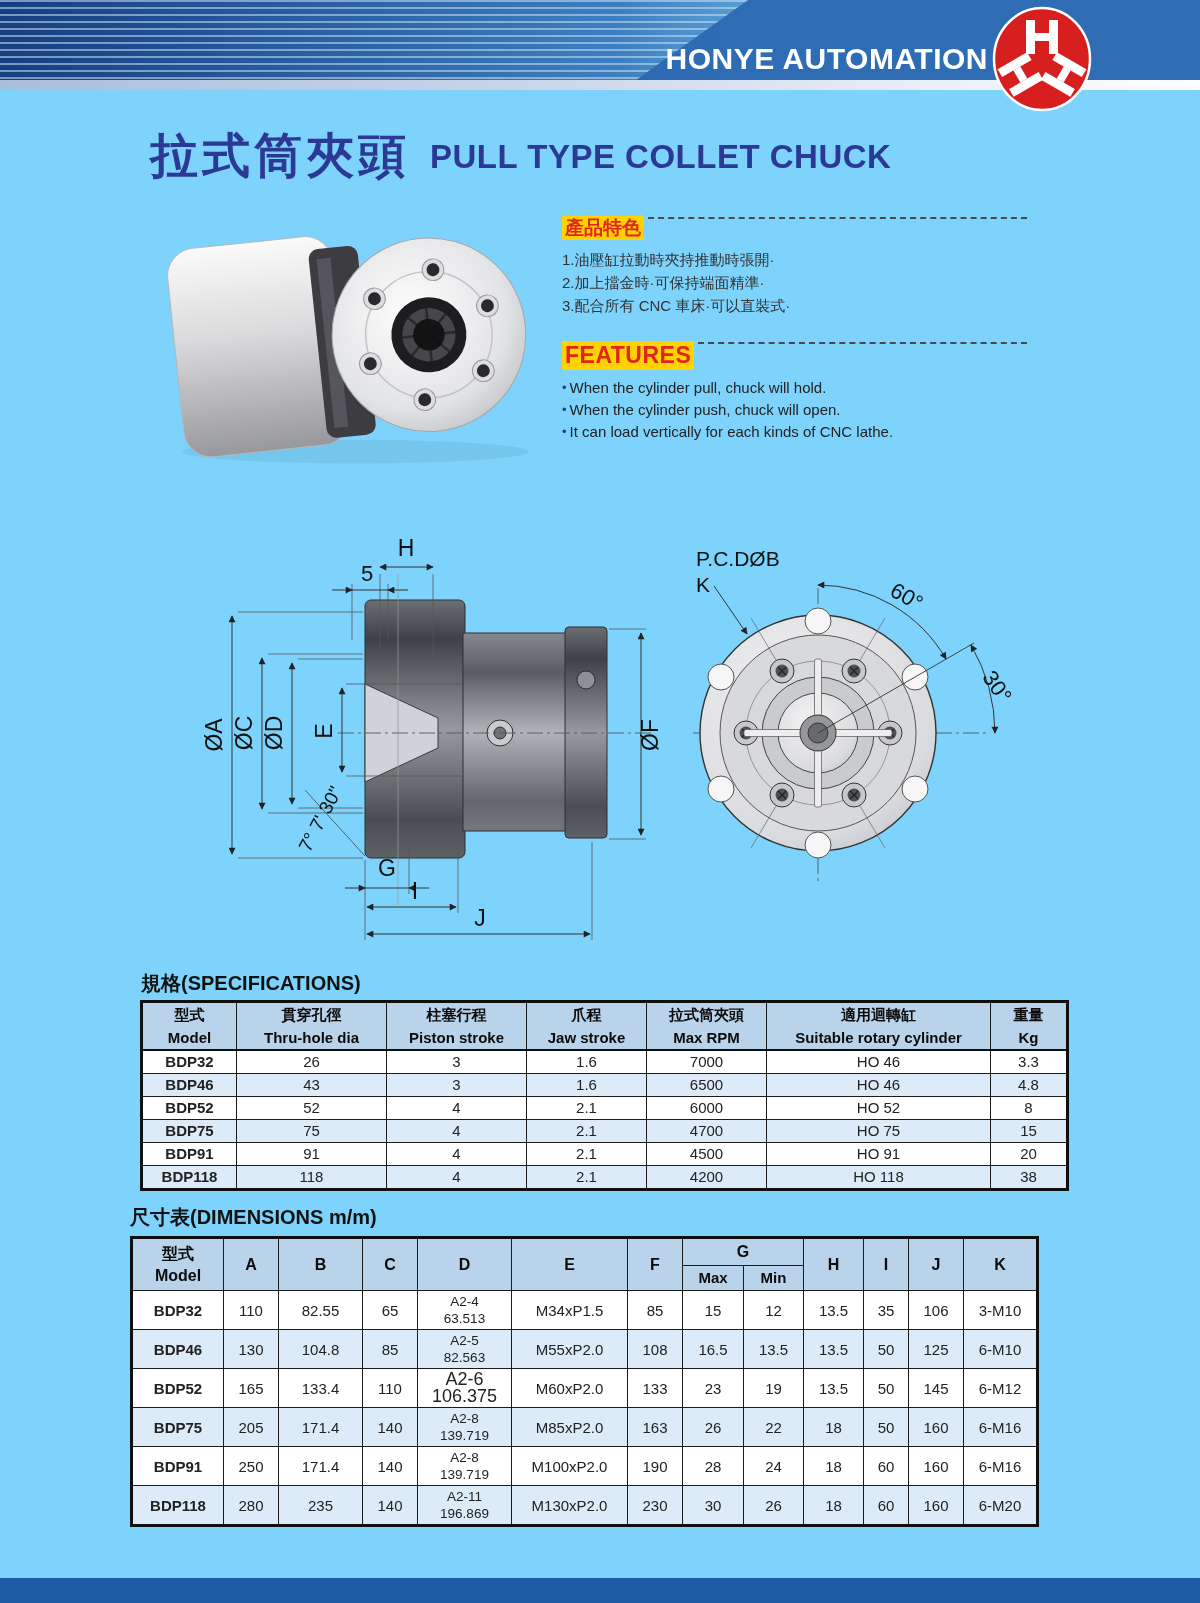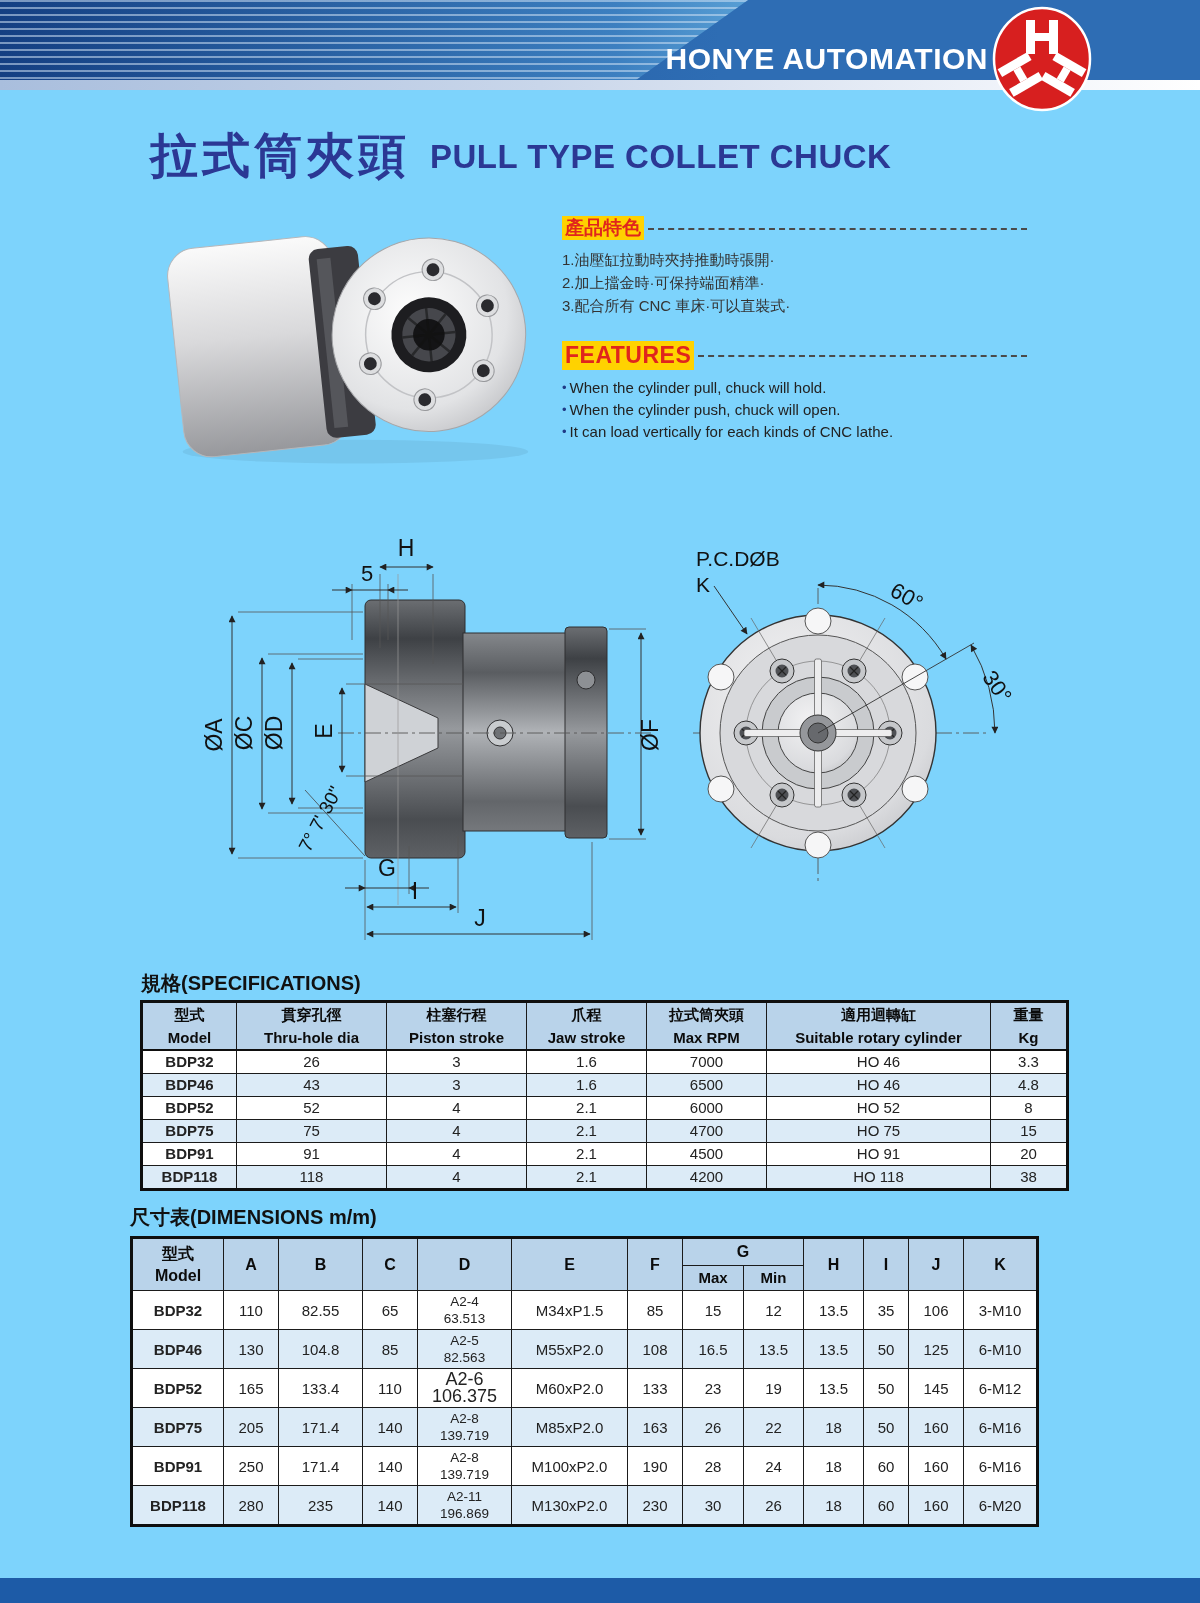--- a/index.html
+++ b/index.html
@@ -22,21 +22,21 @@
   
   .title-row{position:absolute;left:150px;top:130px;display:flex;align-items:flex-end;gap:20px}
   .title-zh{font-size:48px;font-weight:700;color:#2b3894;letter-spacing:4px;line-height:1.1}
   .title-en{font-size:33px;font-weight:700;color:#2b3894;padding-bottom:7px;letter-spacing:.5px}
 
   
   .photo{position:absolute;left:148px;top:215px;width:405px;height:255px}
 
   
   .features{position:absolute;left:562px;top:216px;width:465px}
-  .hl-row{display:flex;align-items:center}
+  .hl-row{display:flex;align-items:flex-start}
   .hl{background:#ffd200;color:#e0251d;font-weight:700;padding:0 3px;line-height:1.25;white-space:nowrap}
   .hl-zh{font-size:19px}
   .hl-en{font-size:23px;letter-spacing:.5px}
   .dash{flex:1;border-top:2px dashed #4a4a4a;margin-left:4px;transform:translateY(1px)}
   .zh-items{margin-top:8px}
   .zh-item{font-size:15px;color:#333;line-height:23px}
   .hl-row.en{margin-top:24px}
   .en-items{margin-top:7px}
   .en-item{display:flex;font-size:15px;color:#222;line-height:22px;font-weight:500}
   .bullet{color:#203a86;margin-right:3px;font-size:13px;line-height:22px}

